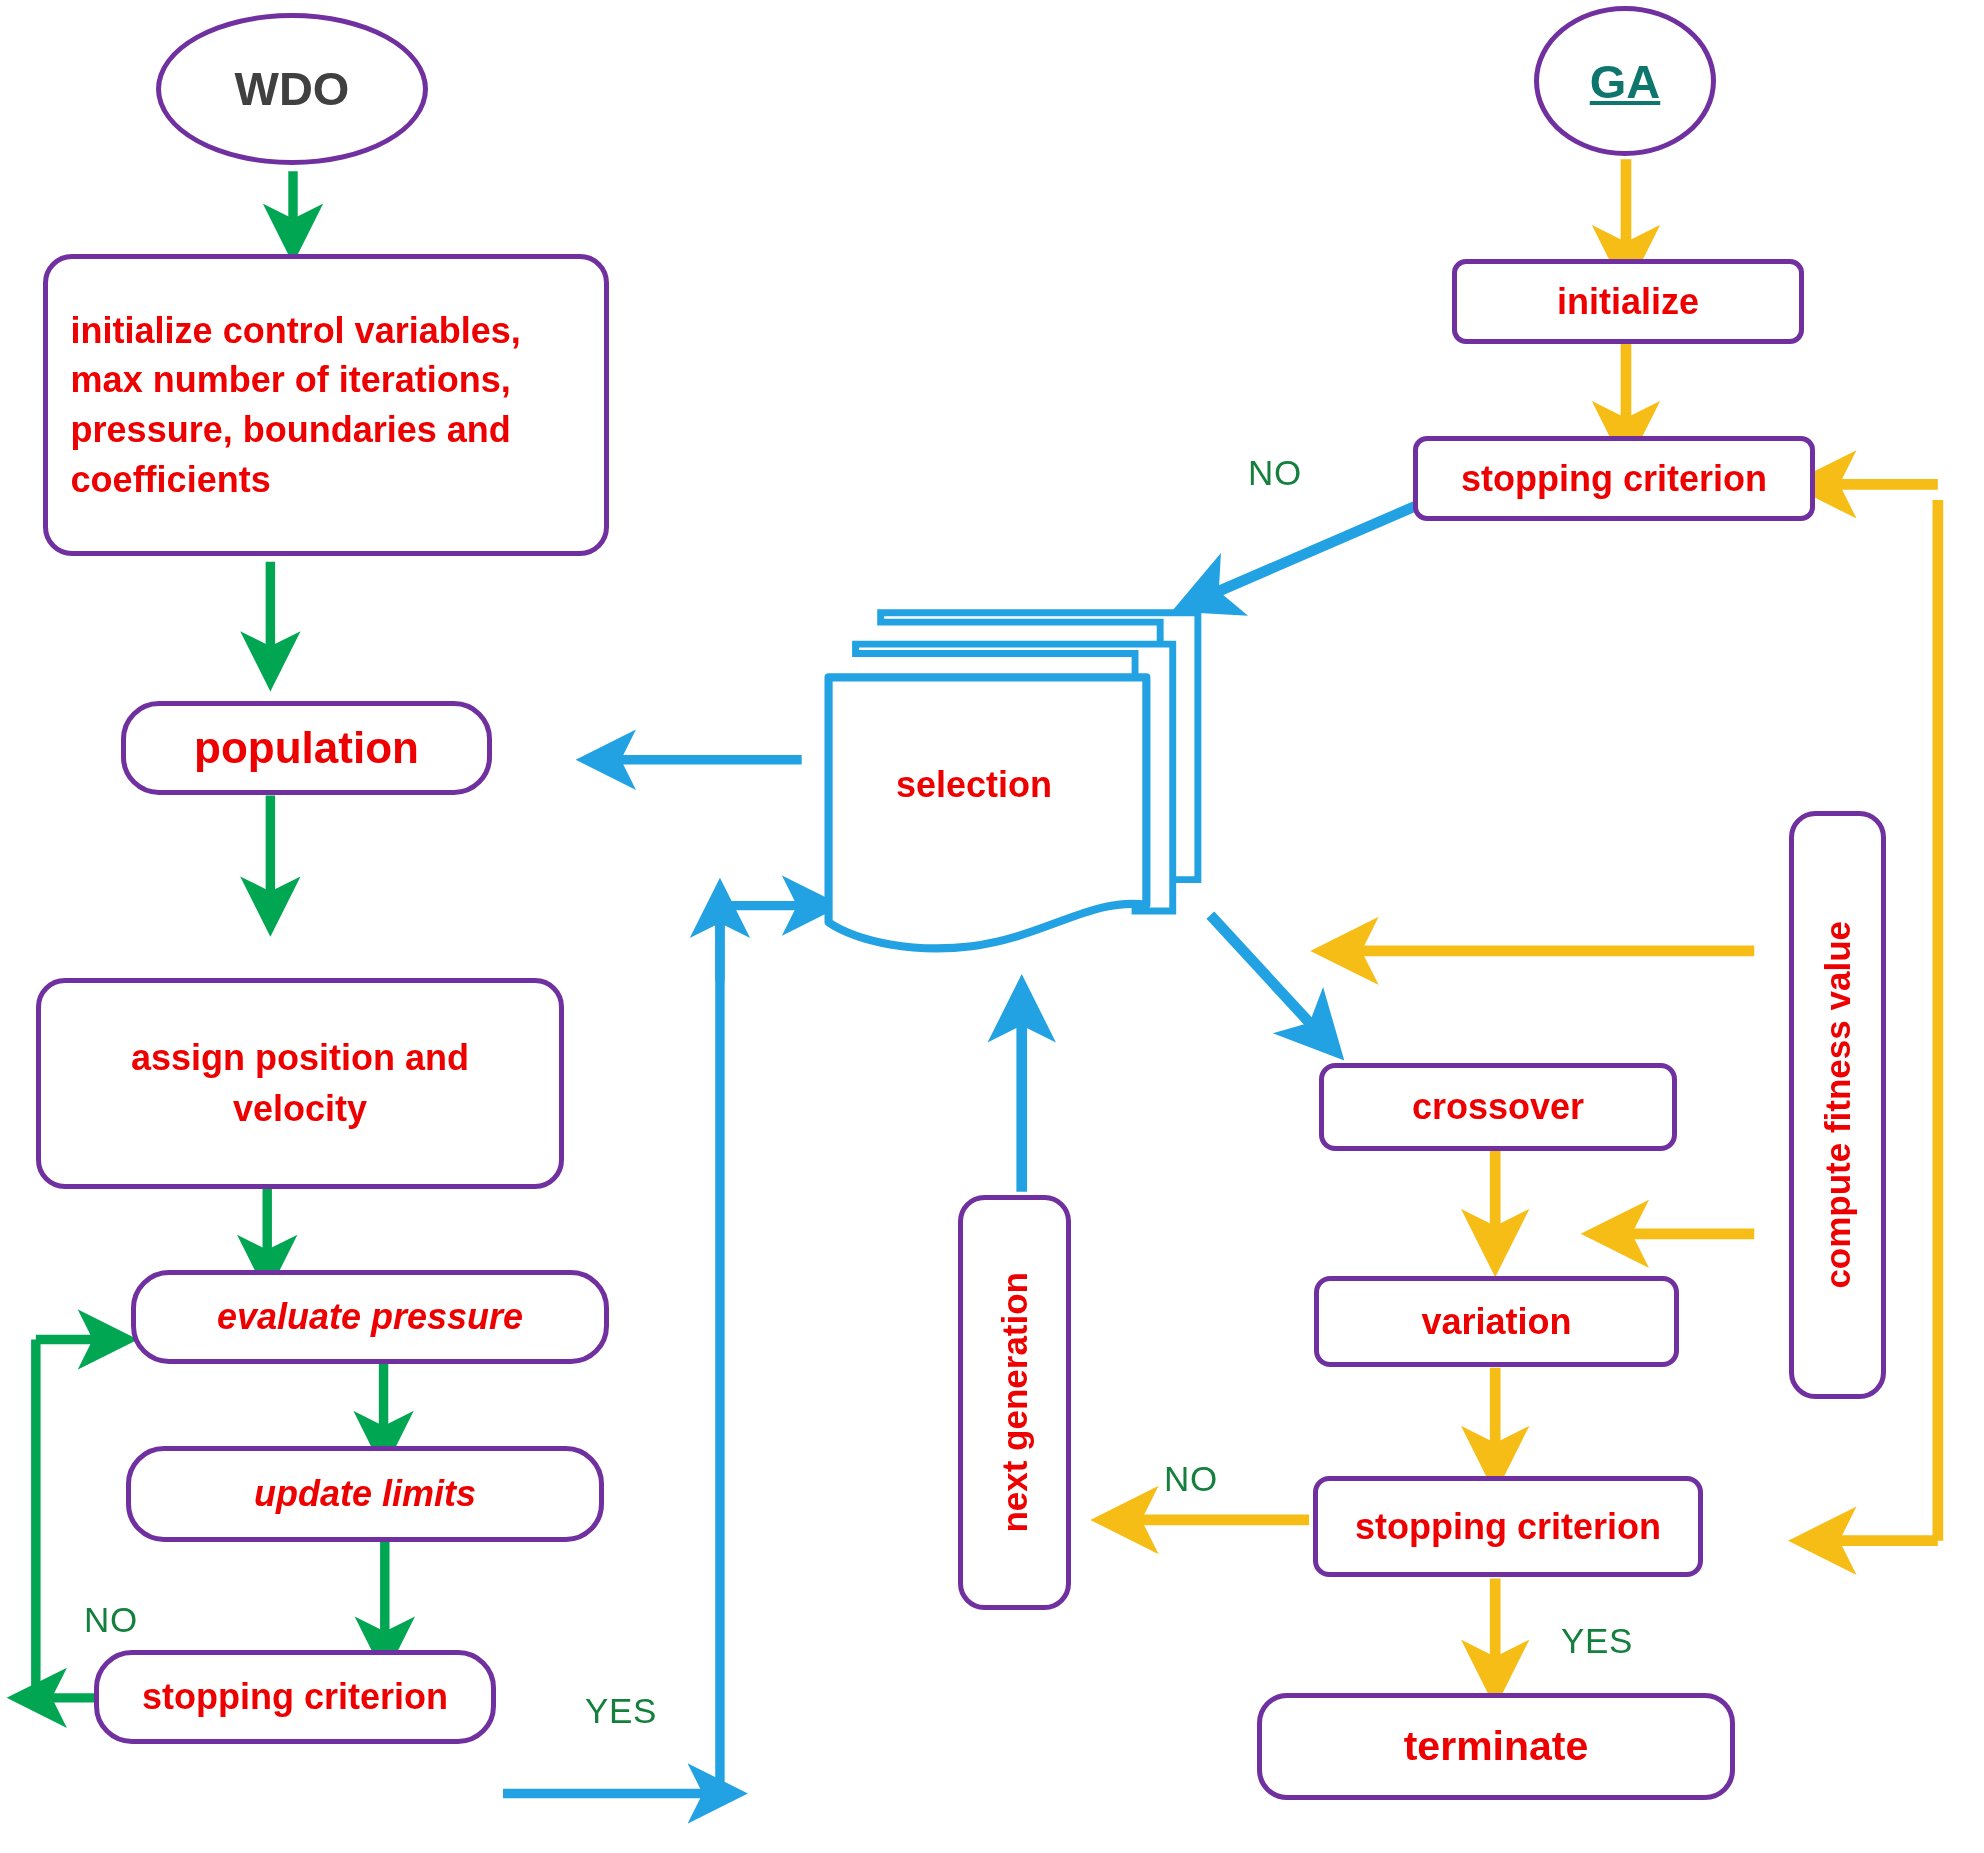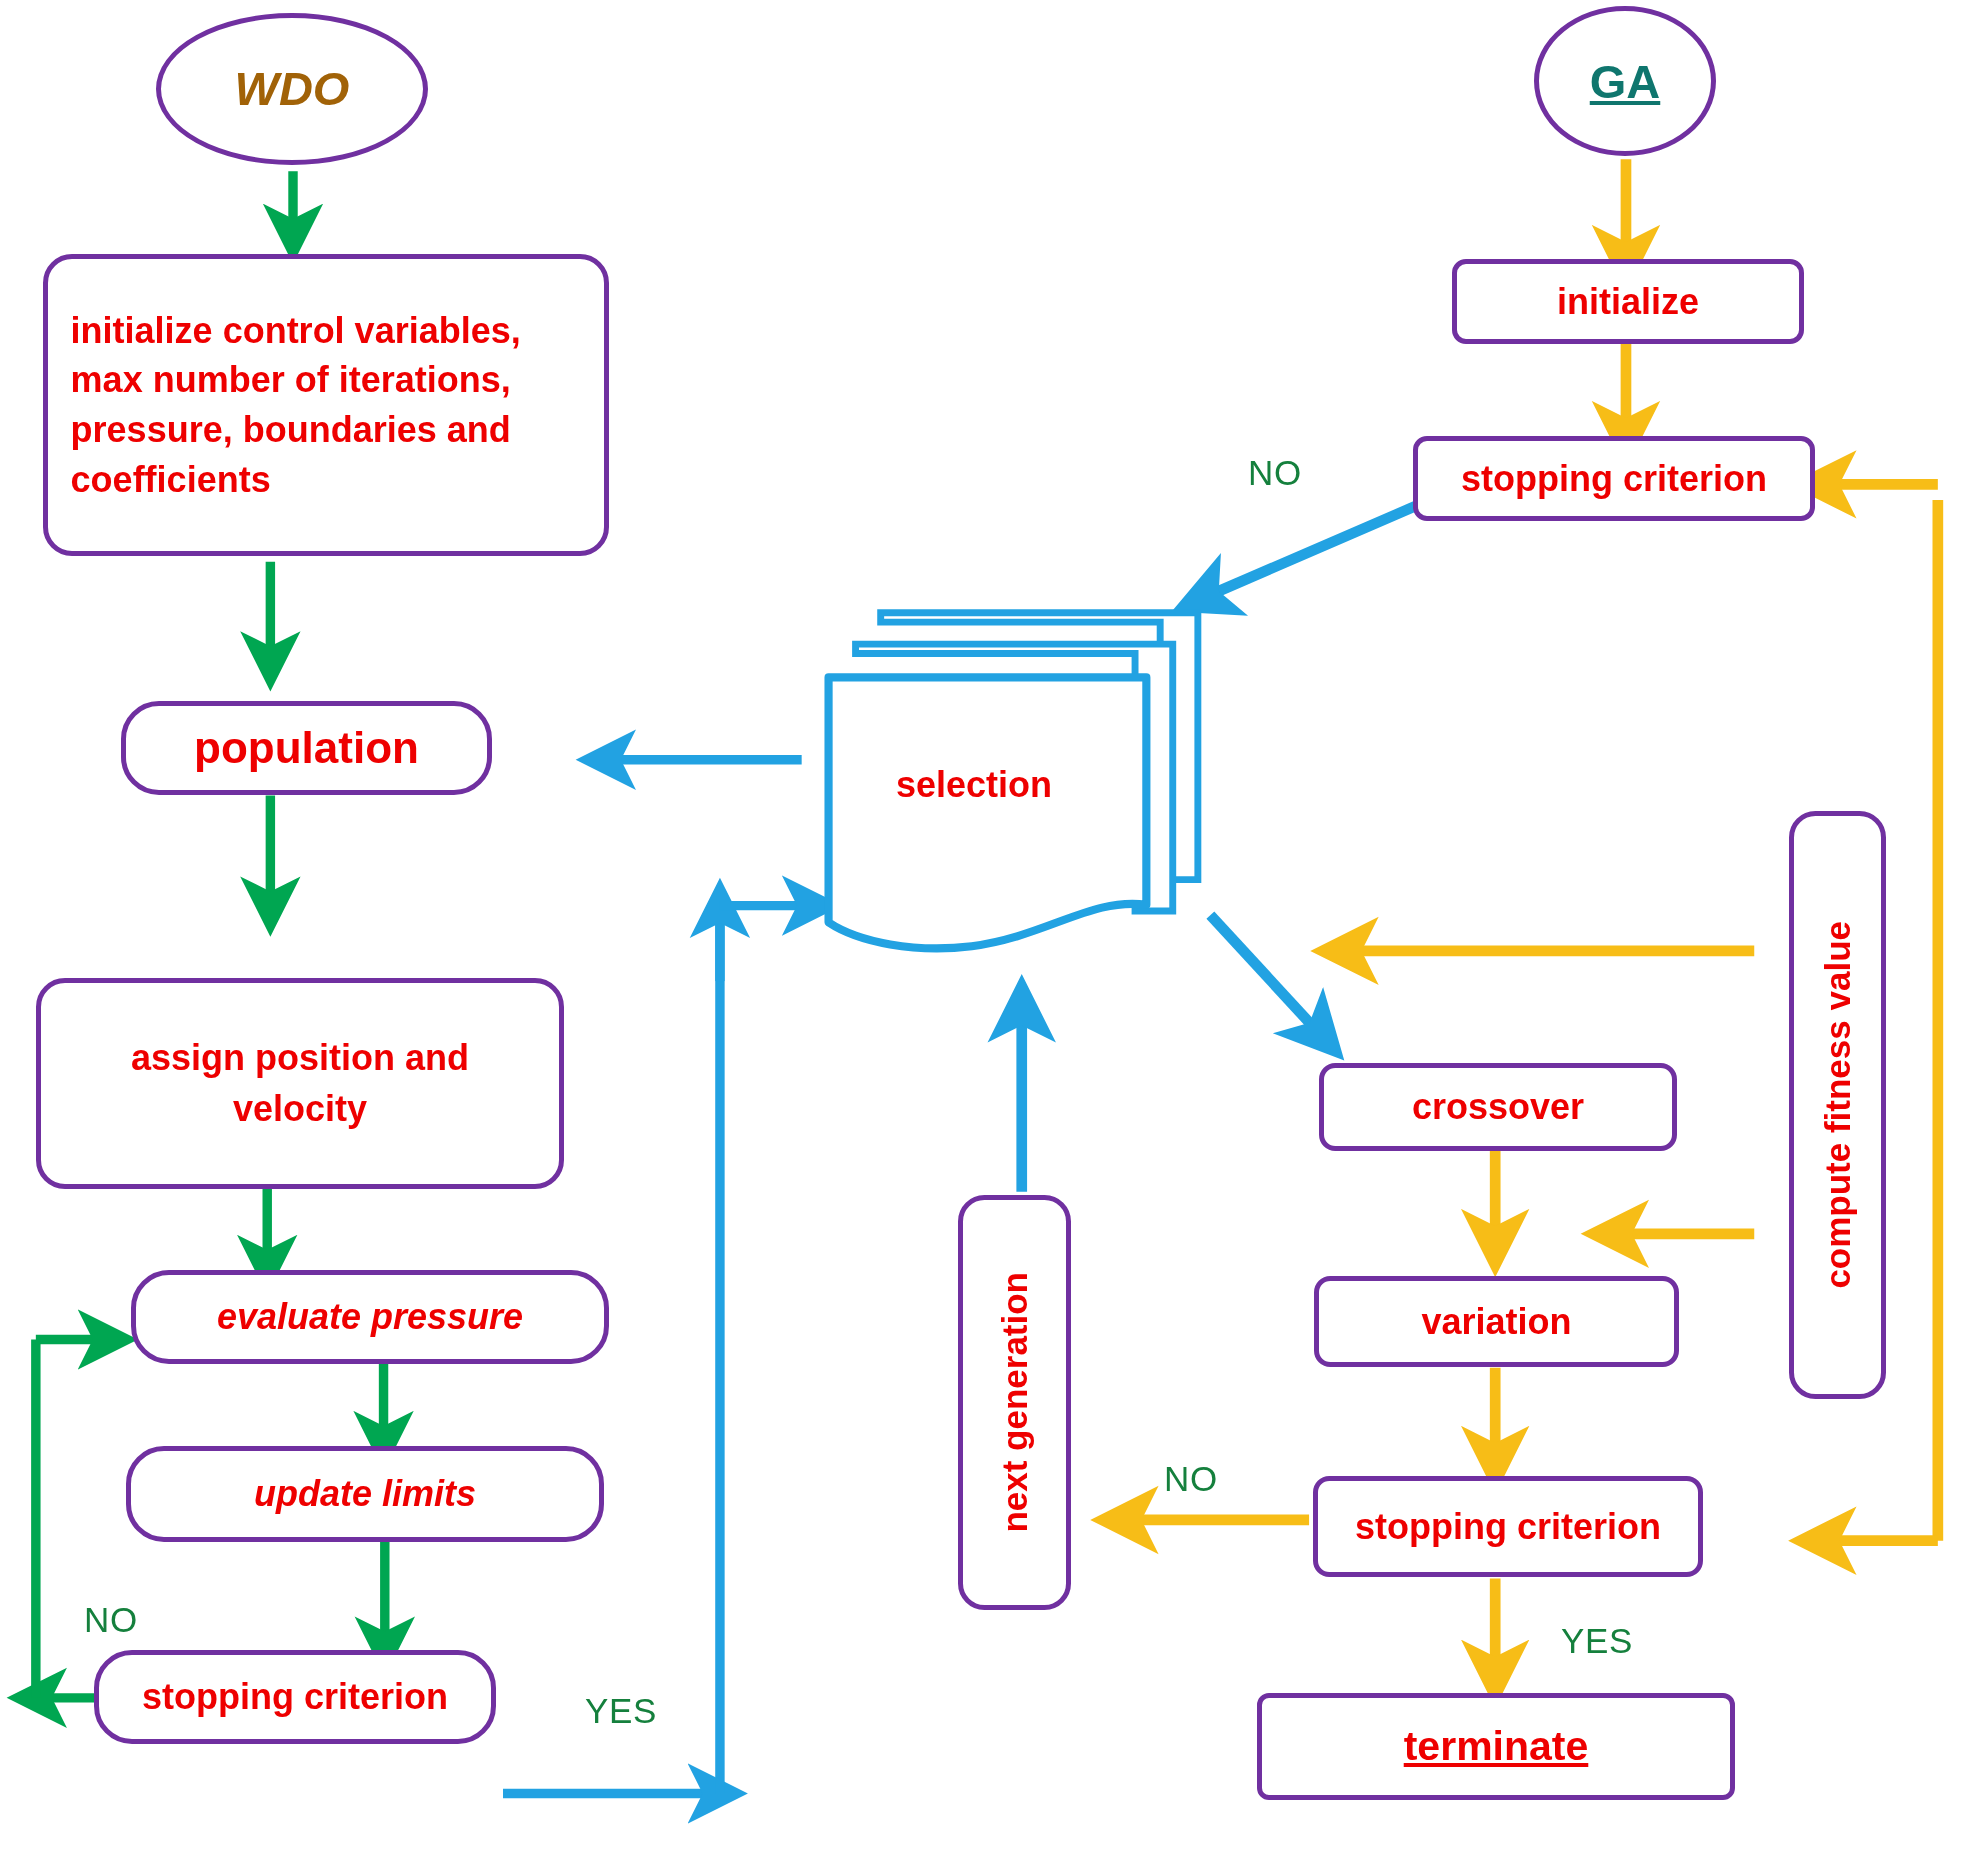--- a/index.html
+++ b/index.html
@@ -171,21 +171,21 @@
     </g>
     <g stroke="#f7bd17" stroke-width="17" fill="none" marker-end="url(#ah-yellow)">
       <path d="M3082 2450 L 2900 2450"></path>
     </g>
     <g stroke="#f7bd17" stroke-width="17" fill="none" marker-end="url(#ah-yellow)">
       <path d="M3082 770 L 2900 770"></path>
     </g>
   </svg>
 
   <div class="node ellipse" style="left:156px; top:12.6px; width:272px; height:152px; font-size:47px;">
-    <span class="terminal" style="color:#a16207; font-weight:bold;font-style:italic;">WDO</span>
+    <span class="terminal" style="color:#404040; font-weight:bold;">WDO</span>
   </div>
 
   <div class="node rounded leftalign" style="left:43px; top:254px; width:566px; height:302px; font-size:36px; line-height:1.38; padding:15px 22.6px;">
     <span>initialize control variables, max number of iterations, pressure, boundaries and coefficients</span>
   </div>
 
   <div class="node pill" style="left:121px; top:701px; width:371px; height:94px; font-size:44px;">
     <span>population</span>
   </div>
 
@@ -236,21 +236,21 @@
   </div>
 
   <div class="node rounded" style="left:1314px; top:1276px; width:365px; height:91px; font-size:36px; border-radius:16.3px;">
     <span>variation</span>
   </div>
 
   <div class="node rounded" style="left:1313px; top:1476px; width:390px; height:101px; font-size:36px; border-radius:16.3px;">
     <span>stopping criterion</span>
   </div>
 
-  <div class="node rounded" style="left:1257px; top:1693px; width:478px; height:107px; font-size:41px; border-radius:12px;text-decoration:underline;">
+  <div class="node rounded" style="left:1257px; top:1693px; width:478px; height:107px; font-size:41px; border-radius:30px;">
     <span>terminate</span>
   </div>
 
   <div class="node rounded" style="left:958px; top:1195px; width:113px; height:415px; border-radius:26.4px;">
     <span class="vert-label" style="font-size:35px;">next generation</span>
   </div>
 
   <div class="node rounded" style="left:1789px; top:811px; width:97px; height:588px; border-radius:26.4px;">
     <span class="vert-label" style="font-size:35px;">compute fitness value</span>
   </div>

